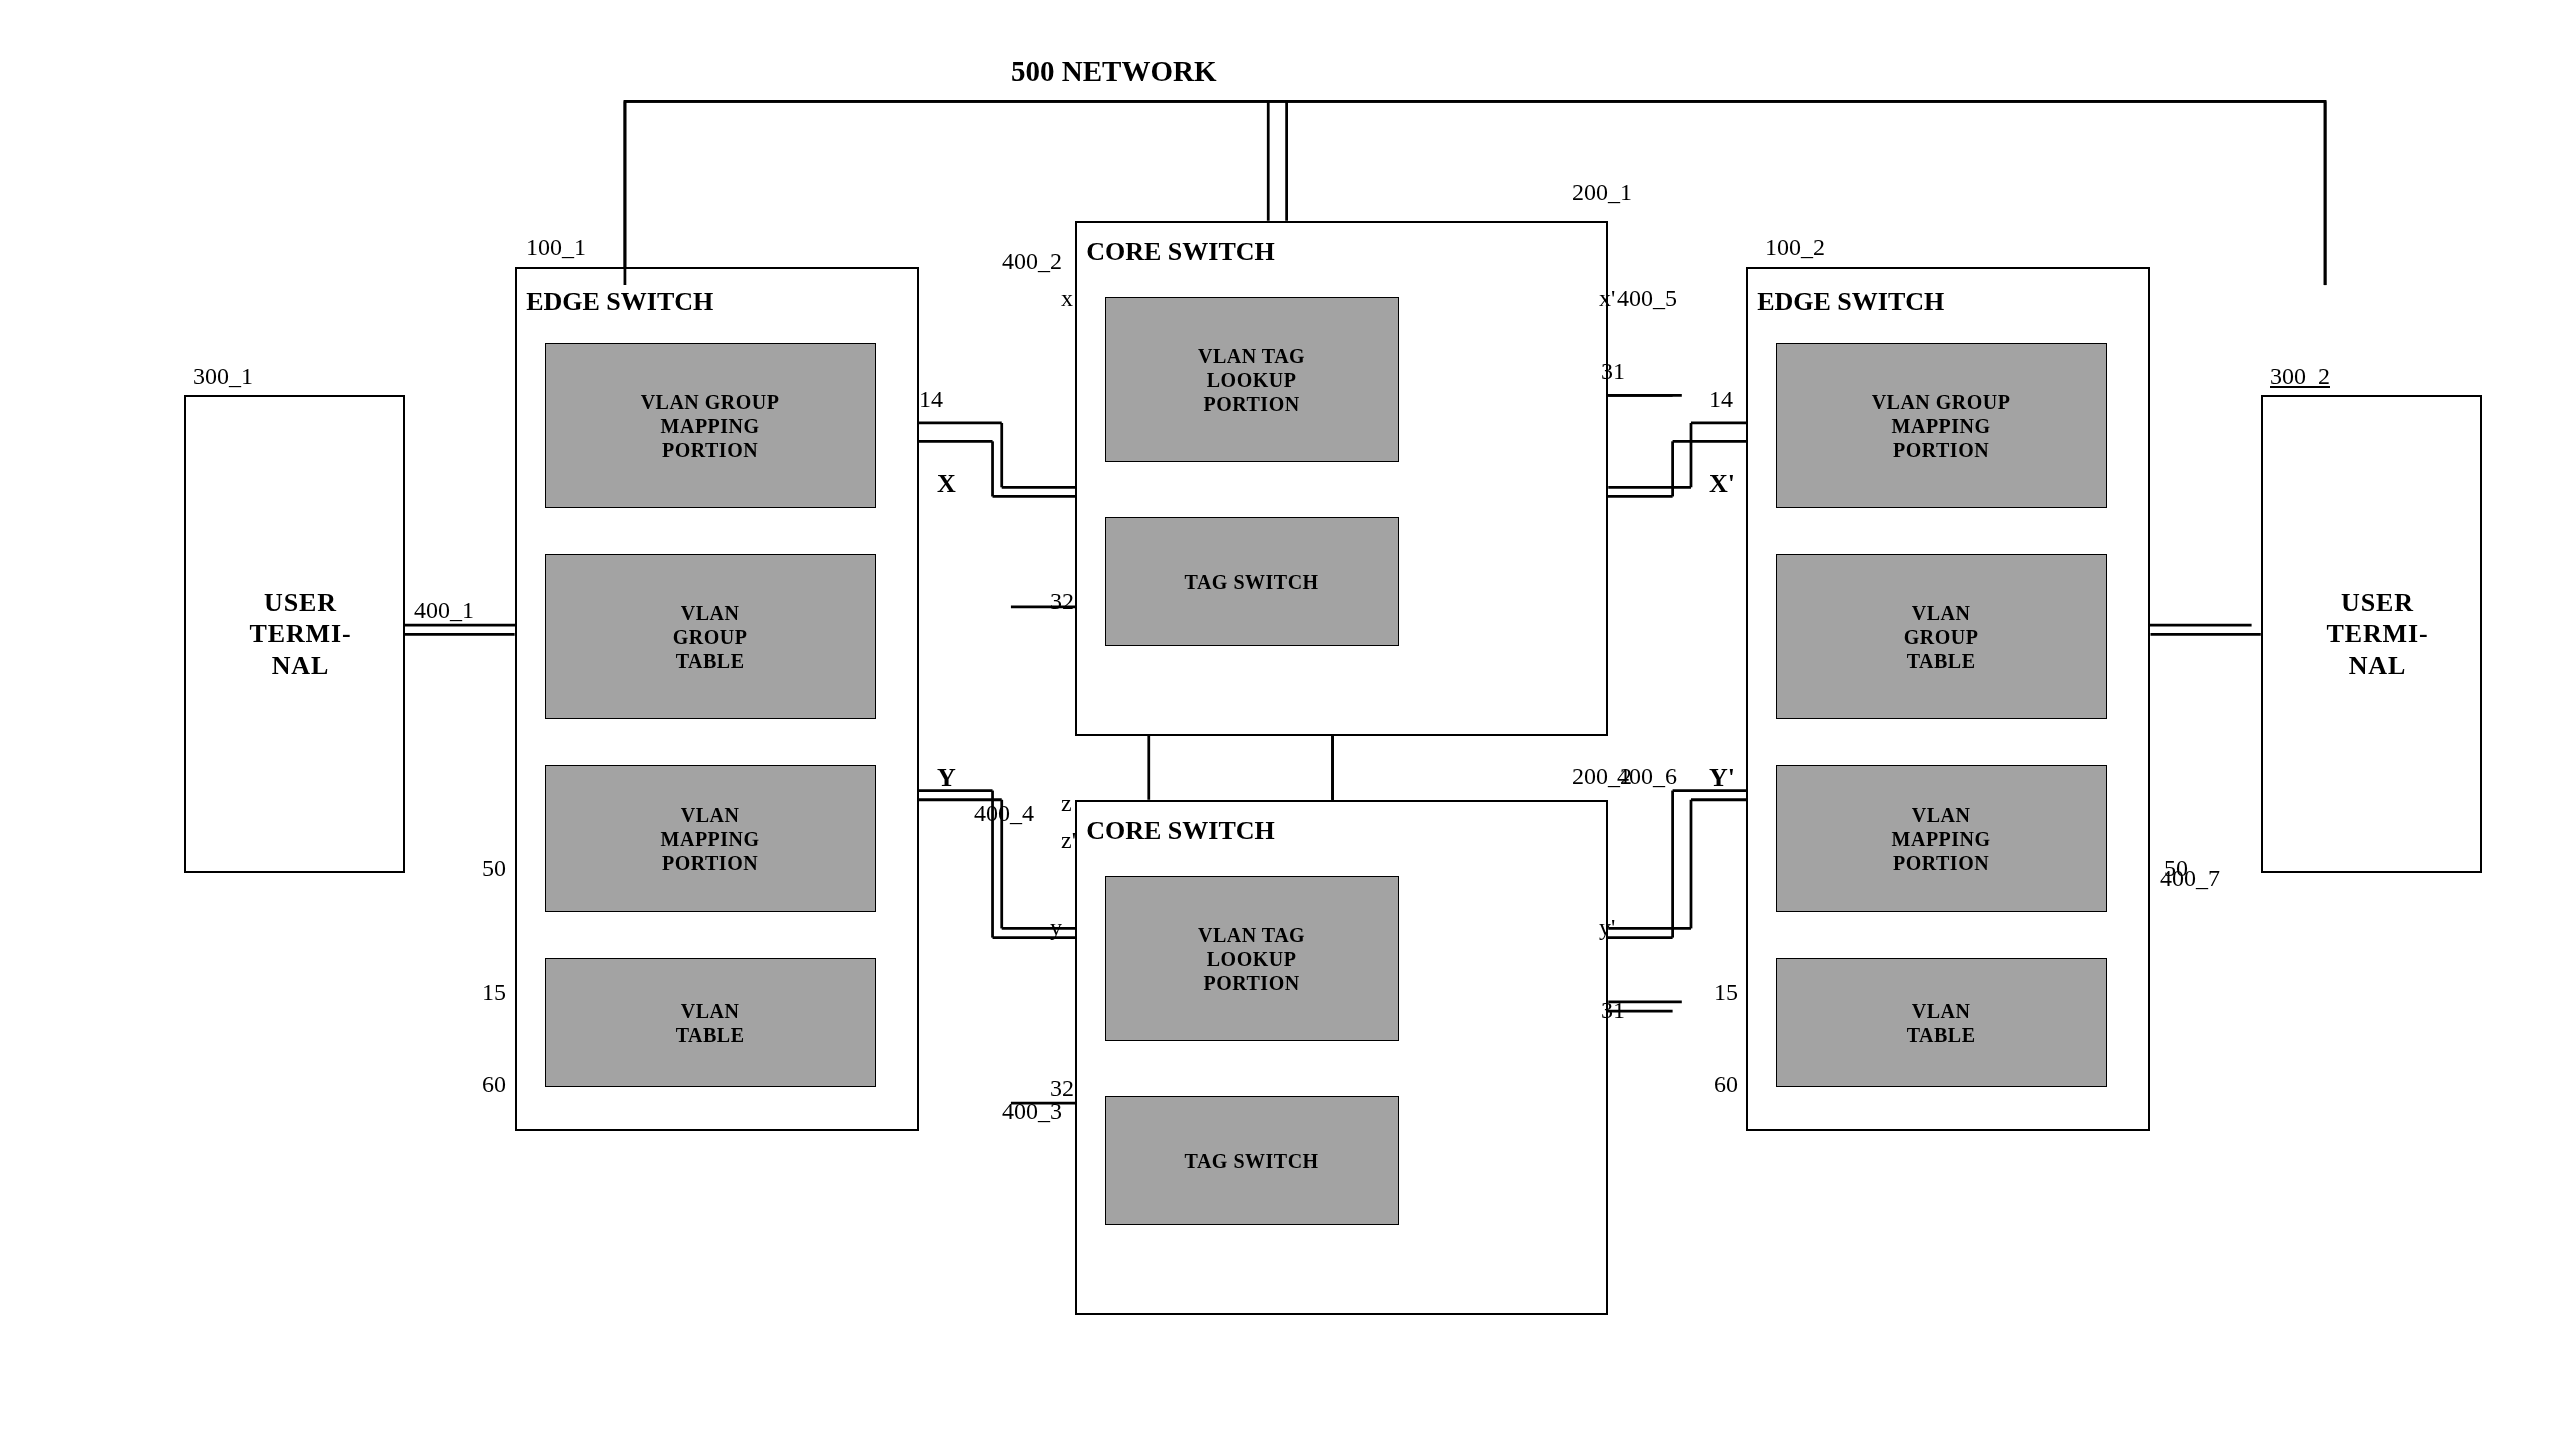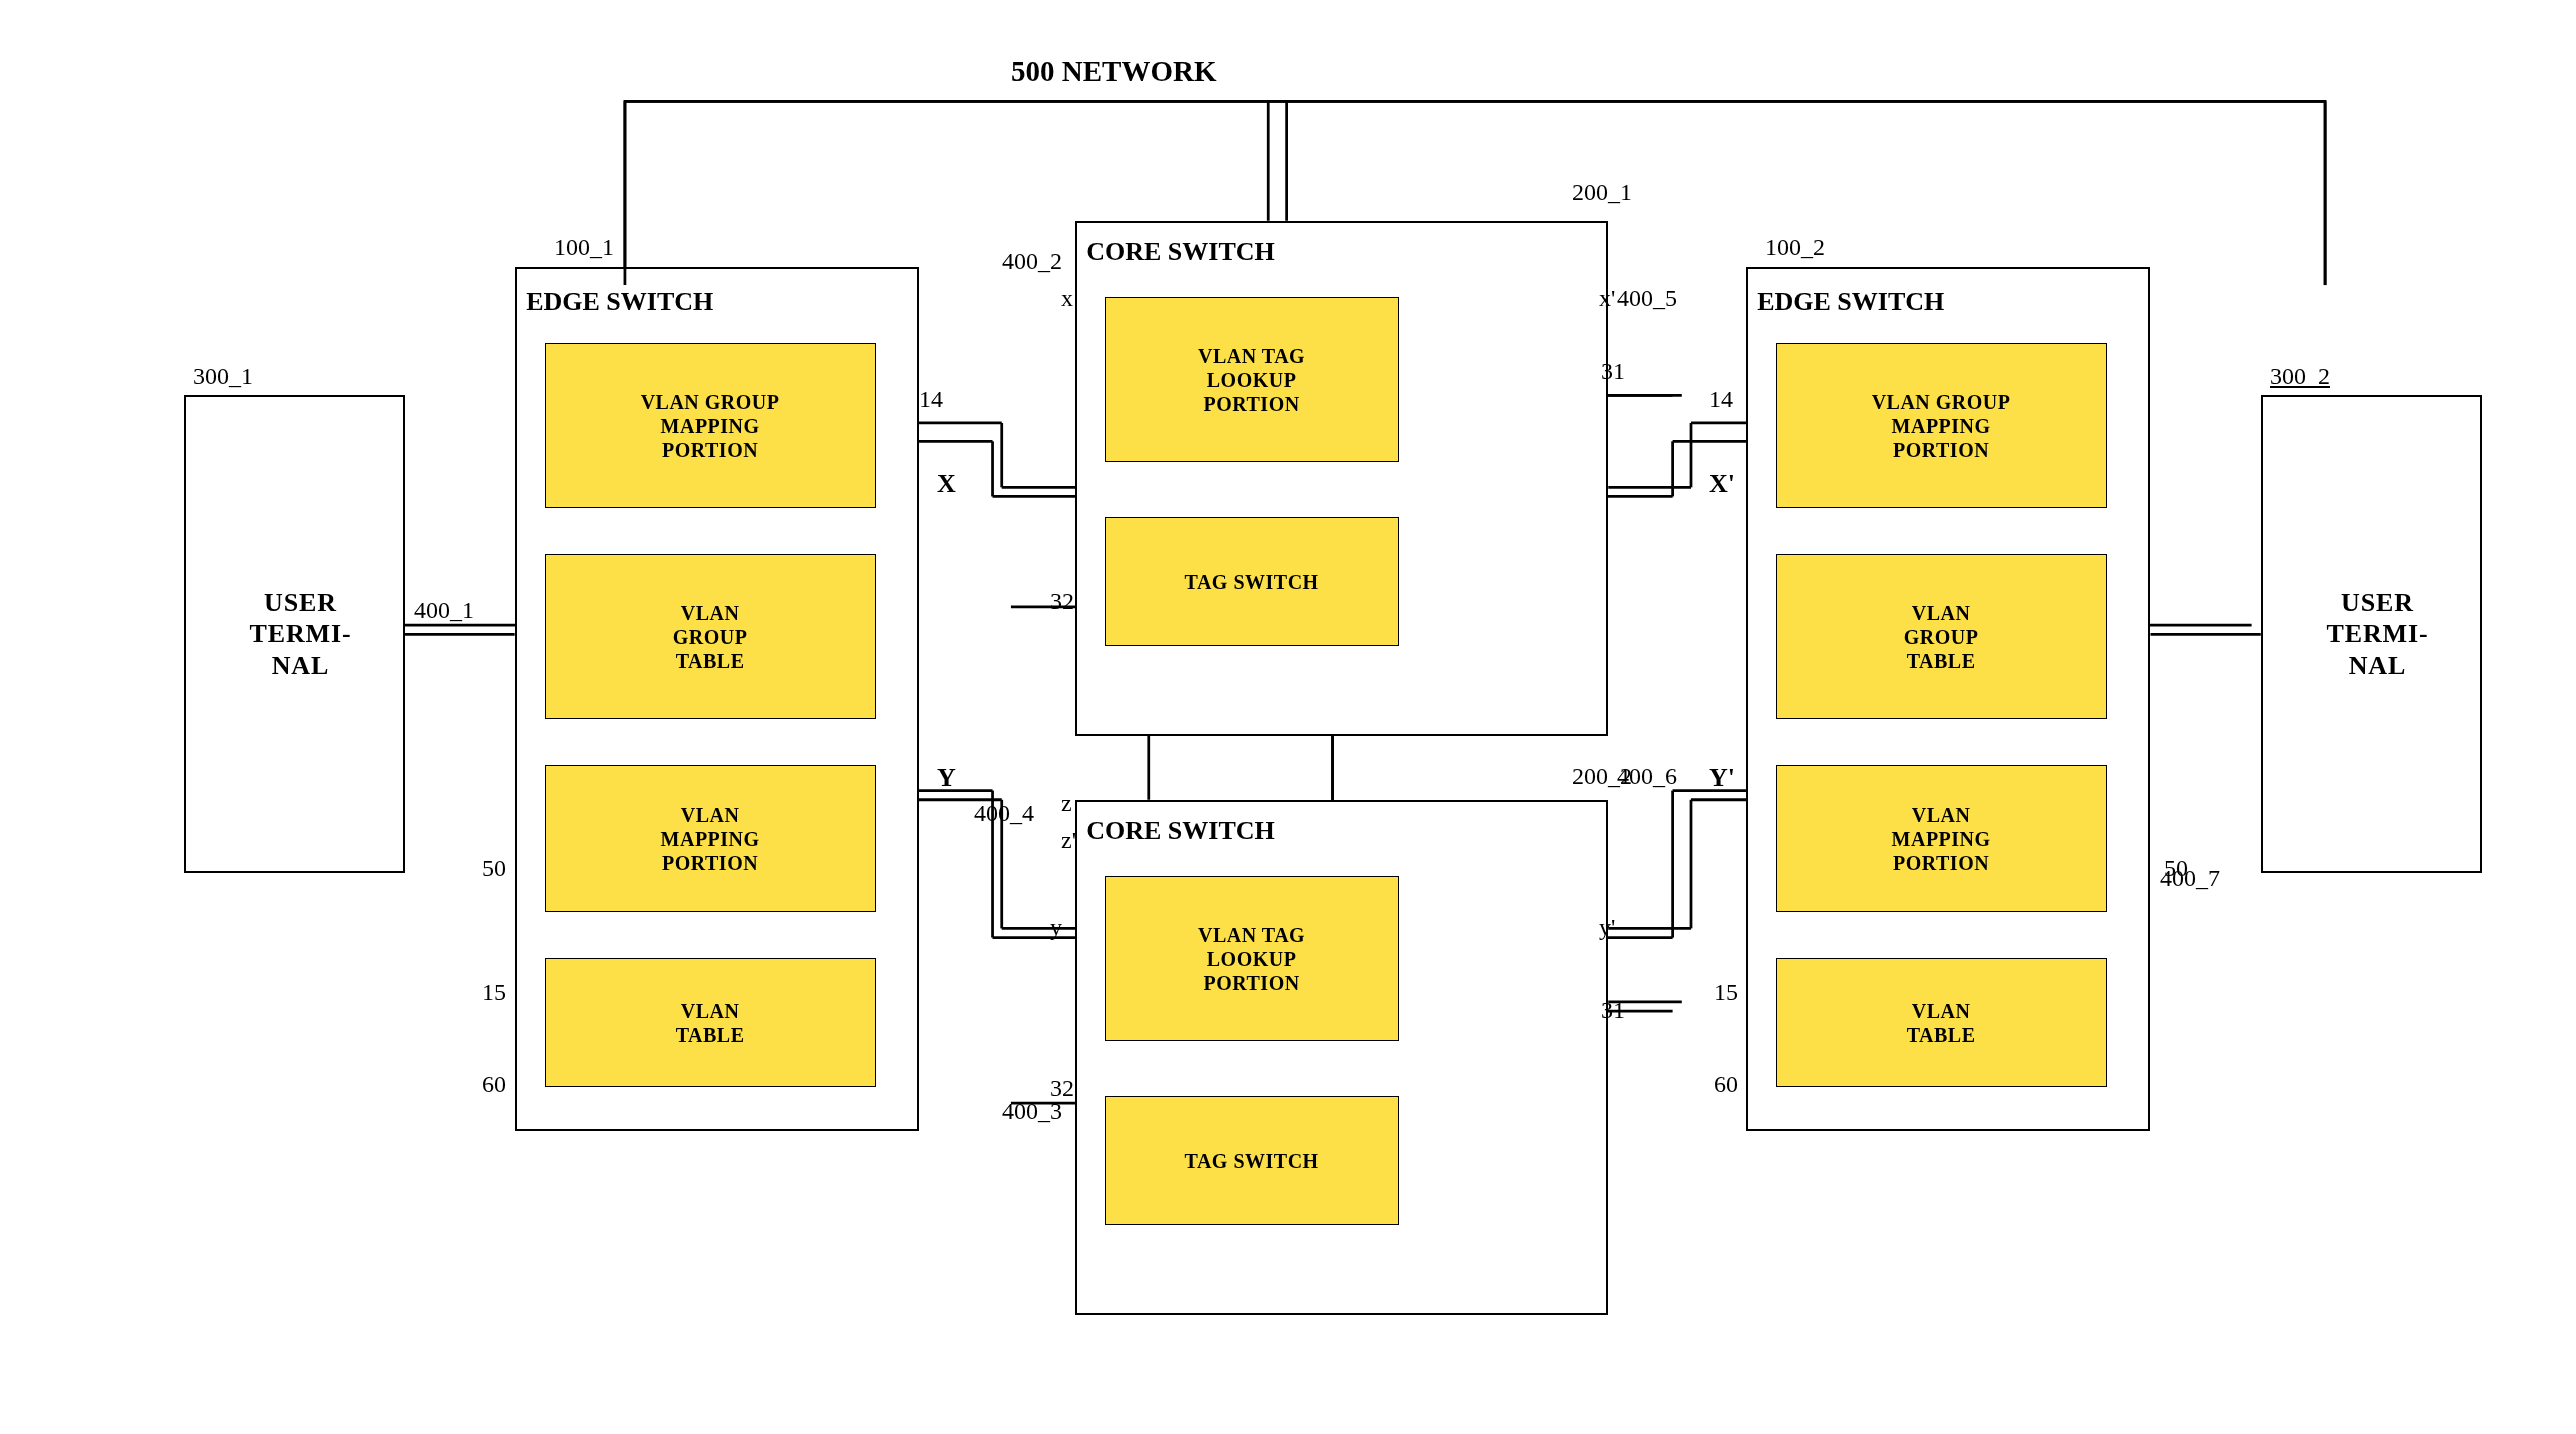--- a/index.html
+++ b/index.html
@@ -30,21 +30,21 @@
     .box-label {
       font-size: 26px;
       font-weight: bold;
       letter-spacing: 0.9px;
       line-height: 1.2;
       margin-left: 12px;
     }
     .inner-box {
       position: absolute;
       border: 1.8px solid #000;
-      background: #fde047;
+      background: #a3a3a3;
       display: flex;
       align-items: center;
       justify-content: center;
       text-align: center;
     }
     .inner-box-label {
       font-size: 20px;
       font-weight: bold;
       line-height: 1.2;
       letter-spacing: 0.5px;
@@ -131,21 +131,21 @@
 
     <div class="inner-box" style="top:496px; left:27.6px; width:331px; height:147px;">
       <span class="inner-box-label">VLAN<br>MAPPING<br>PORTION</span>
     </div>
 
     <div class="inner-box" style="top:689px; left:27.6px; width:331px; height:129px;">
       <span class="inner-box-label">VLAN<br>TABLE</span>
     </div>
   </div>
 
-  <div class="annotation" style="top:234px; left:554px;">100_1</div>
+  <div class="annotation" style="top:234px; left:526px;">100_1</div>
   <div class="annotation" style="top:386px; left:919px;">14</div>
   <div class="annotation" style="top:469px; left:937px; font-size:26px; font-weight:bold;">X</div>
   <div class="annotation" style="top:763px; left:937px; font-size:26px; font-weight:bold;">Y</div>
   <div class="annotation" style="top:855px; left:482px;">50</div>
   <div class="annotation" style="top:979px; left:482px;">15</div>
   <div class="annotation" style="top:1071px; left:482px;">60</div>
 
   <div class="box" style="left:1075px; top:221px; width:533px; height:515px;">
     <div style="position:absolute; top:13.8px; left:9.2px; font-size:26px; font-weight:bold;">CORE SWITCH</div>
 

